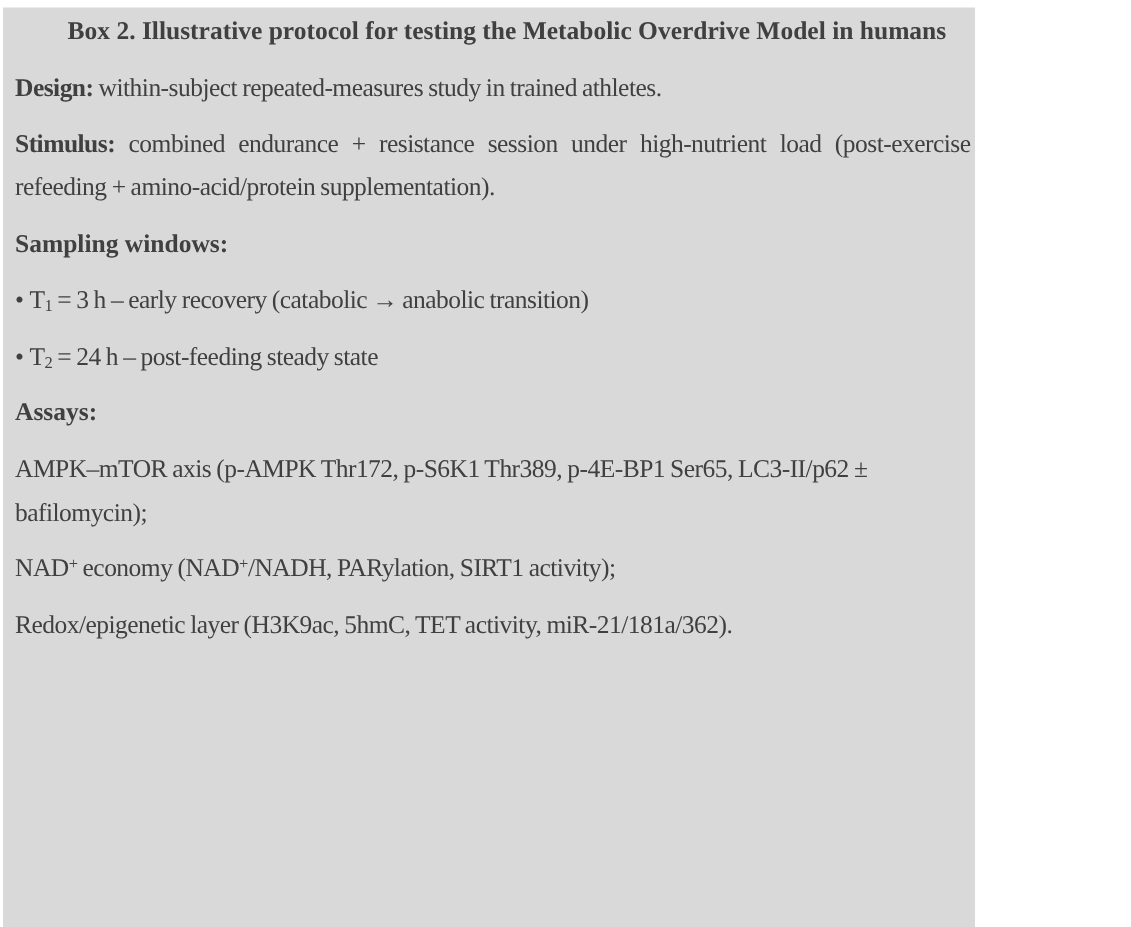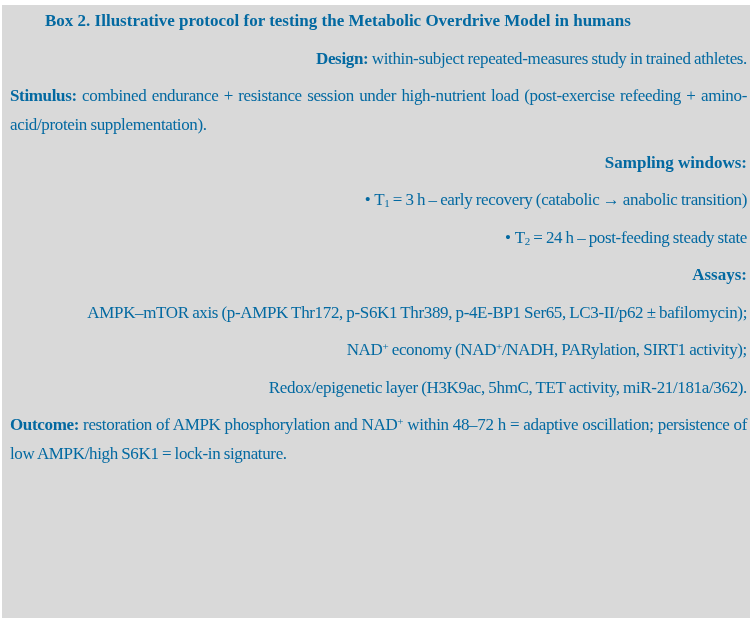--- a/index.html
+++ b/index.html
@@ -1,26 +1,26 @@
 <!DOCTYPE html>
 <html><head>
 <meta charset="utf-8">
 <style>
   html, body { margin: 0; padding: 0; background: #ffffff; }
   body { width: 754px; height: 618px; overflow: hidden; position: relative; }
   .box {
-    position: absolute; left: 2px; top: 5px; width: 748px; height: 613px;
+    position: absolute; left: 2px; top: 5px; width: 648px; height: 613px;
     background: #d9d9d9;
     font-family: "Liberation Serif", "DejaVu Serif", serif;
-    font-size: 17px; color: #0369a1;
+    font-size: 17px; color: #404040;
     box-sizing: border-box;
     padding: 1px 3px 0 8px;
   }
   .title { font-weight: bold; padding-left: 35px; line-height: 29px; margin-bottom: 8.5px; font-size: 17px; }
-  p { margin: 0 0 8.5px 0; line-height: 29px; text-align: right; }
+  p { margin: 0 0 8.5px 0; line-height: 29px; }
   b { font-weight: bold; }
   .just { text-align: justify; text-align-last: left; }
   sub { font-size: 11px; vertical-align: -2px; line-height: 0; }
   sup { font-size: 11px; vertical-align: 5px; line-height: 0; }
   .bullet { margin-right: 4px; }
   .compress { letter-spacing: -0.35px; word-spacing: -0.5px; }
 </style>
 </head>
 <body>
 
@@ -40,15 +40,14 @@
 
 
   <p><b>Assays:</b></p>
 
   <p class="compress">AMPK–mTOR axis (p-AMPK Thr172, p-S6K1 Thr389, p-4E-BP1 Ser65, LC3-II/p62 ± bafilomycin);</p>
 
   <p class="compress"><span>NAD</span><sup>+</sup><span> economy (NAD</span><sup>+</sup><span>/NADH, PARylation, SIRT1 activity);</span></p>
 
   <p class="compress">Redox/epigenetic layer (H3K9ac, 5hmC, TET activity, miR-21/181a/362).</p>
 
-  <p class="just compress"><b>Outcome:</b><span> restoration of AMPK phosphorylation and NAD</span><sup>+</sup><span> within 48–72 h = adaptive oscillation; persistence of low AMPK/high S6K1 = lock-in signature.</span></p>
 
 </div>
 
 </body></html>

